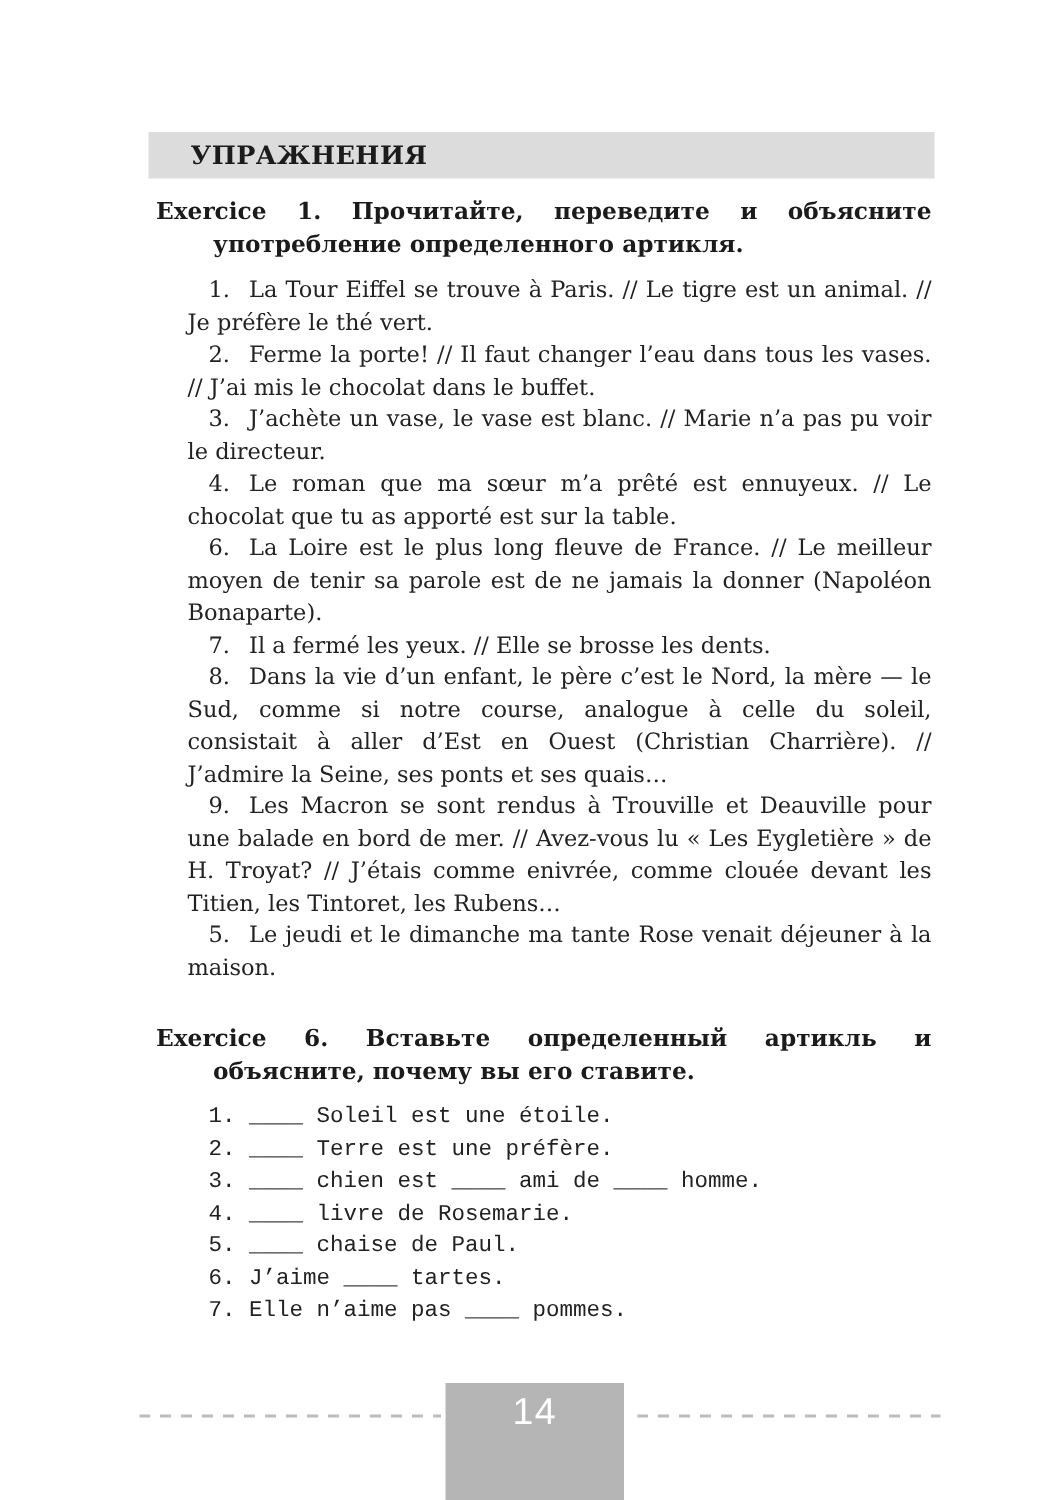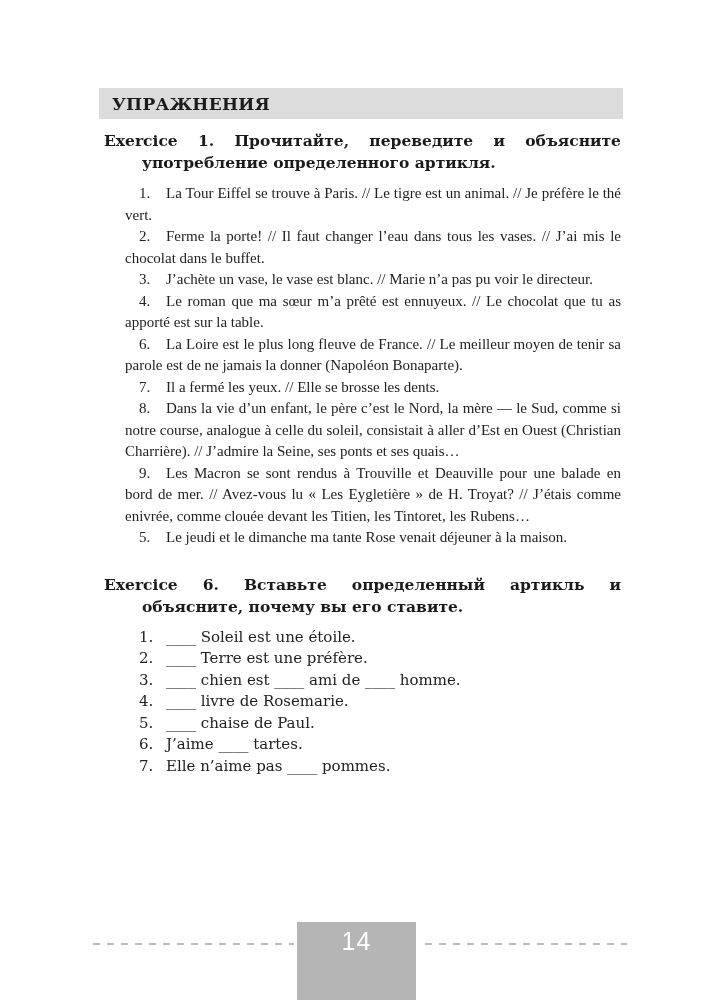--- a/index.html
+++ b/index.html
@@ -19,47 +19,47 @@
   }
   .page{position:relative;width:702px;height:1000px;background:#fff;overflow:hidden;}
 
   .header-bar{
     position:absolute;left:99px;top:88px;width:524px;height:31px;
     background:var(--header-bg);
     display:flex;align-items:center;
   }
   .header-bar span{
     font-weight:bold;font-size:17px;color:var(--heading-color);
-    padding-left:13px;letter-spacing:0.3px;
+    padding-left:28px;letter-spacing:0.3px;
   }
 
   .content{position:absolute;left:104px;top:127px;width:517px;}
 
   .ex-title{
     margin:3px 0 9px 0;
     padding-left:38px;text-indent:-38px;
     font-weight:bold;font-size:15.5px;line-height:22px;
     color:var(--heading-color);
     text-align:justify;
   }
   .ex-title .lbl{font-weight:bold;}
 
   .list{margin:0;}
-  .list1{margin-bottom:25px;font-family:Liberation Serif, serif;}
+  .list1{margin-bottom:25px;}
   .list2{margin-bottom:0;}
   .item{
     margin:0;
     padding-left:21px;text-indent:14px;
     font-size:15px;line-height:21.5px;
     text-align:justify;
   }
   .item .num{
     display:inline-block;width:27px;text-indent:0;
   }
-  .list2 .item{text-align:left;}
+  .list2 .item{text-align:left;font-family:Liberation Mono, monospace;}
 
   .footer-dash{
     position:absolute;top:943px;height:2px;
     background:repeating-linear-gradient(to right,var(--dash-color) 0 7px,transparent 7px 14px);
   }
   .dash-left{left:93px;width:201px;}
   .dash-right{left:425px;width:202px;}
 
   .page-number-box{
     position:absolute;left:297px;top:922px;width:119px;height:89px;

